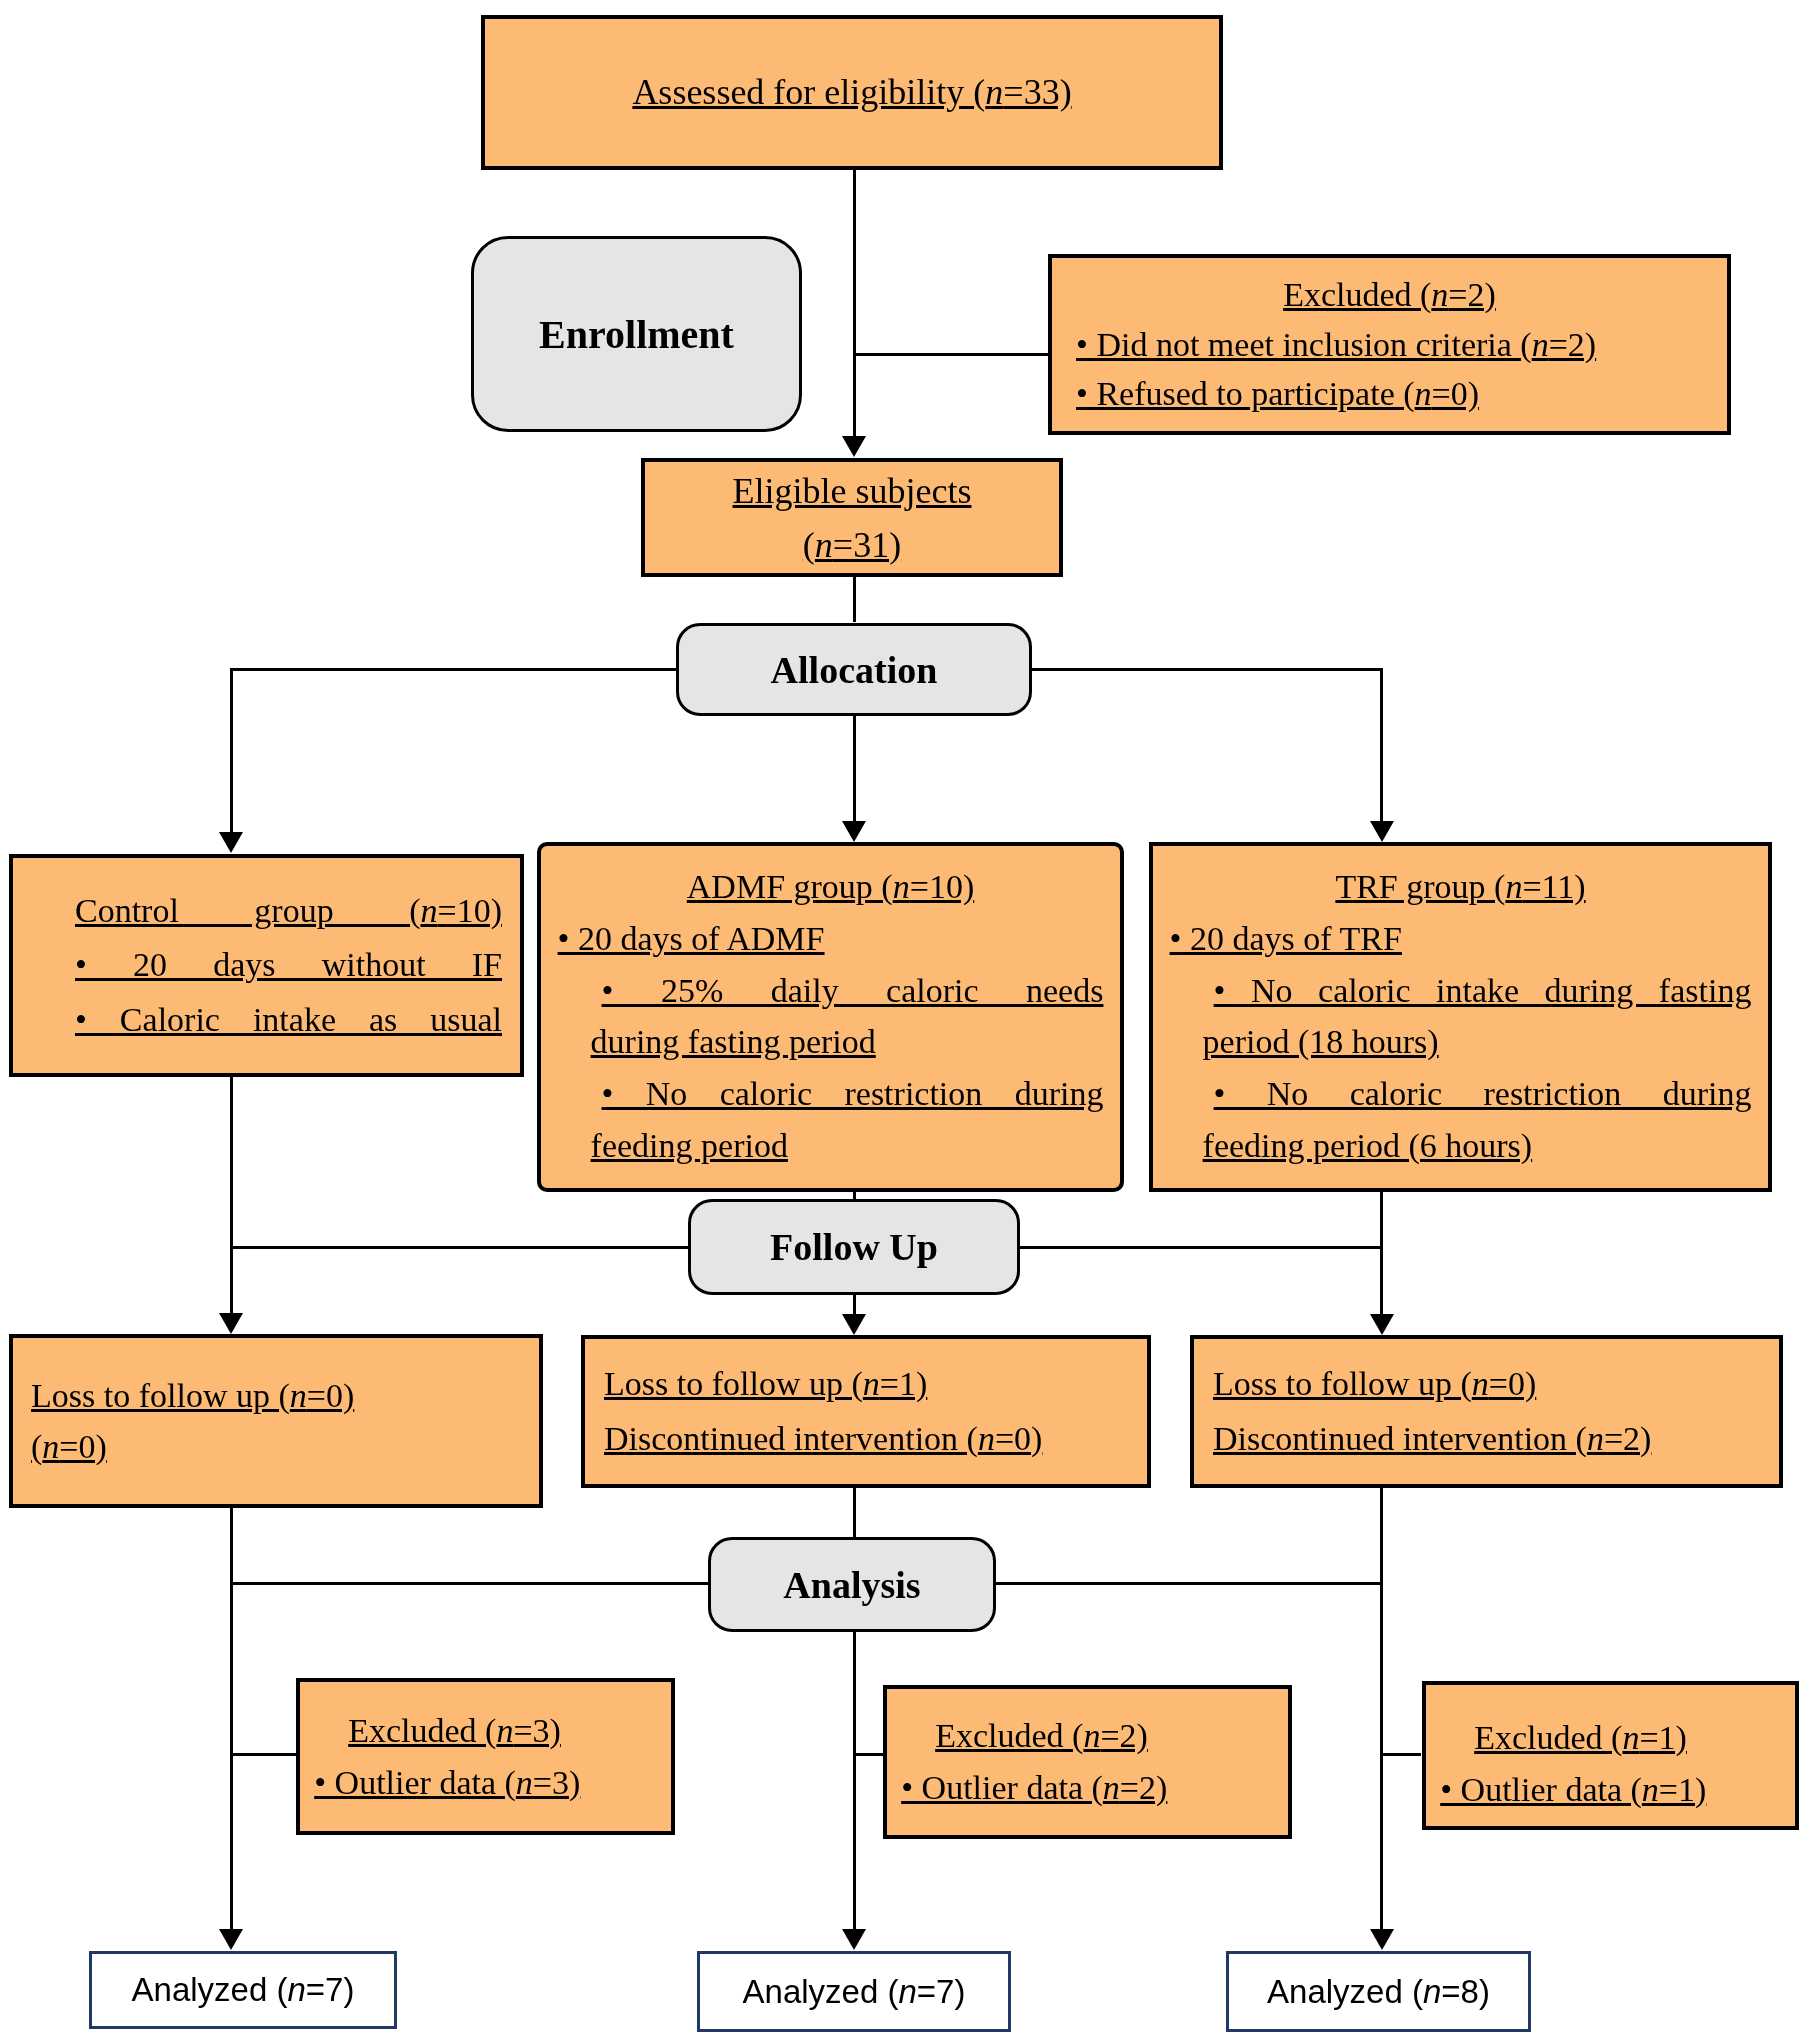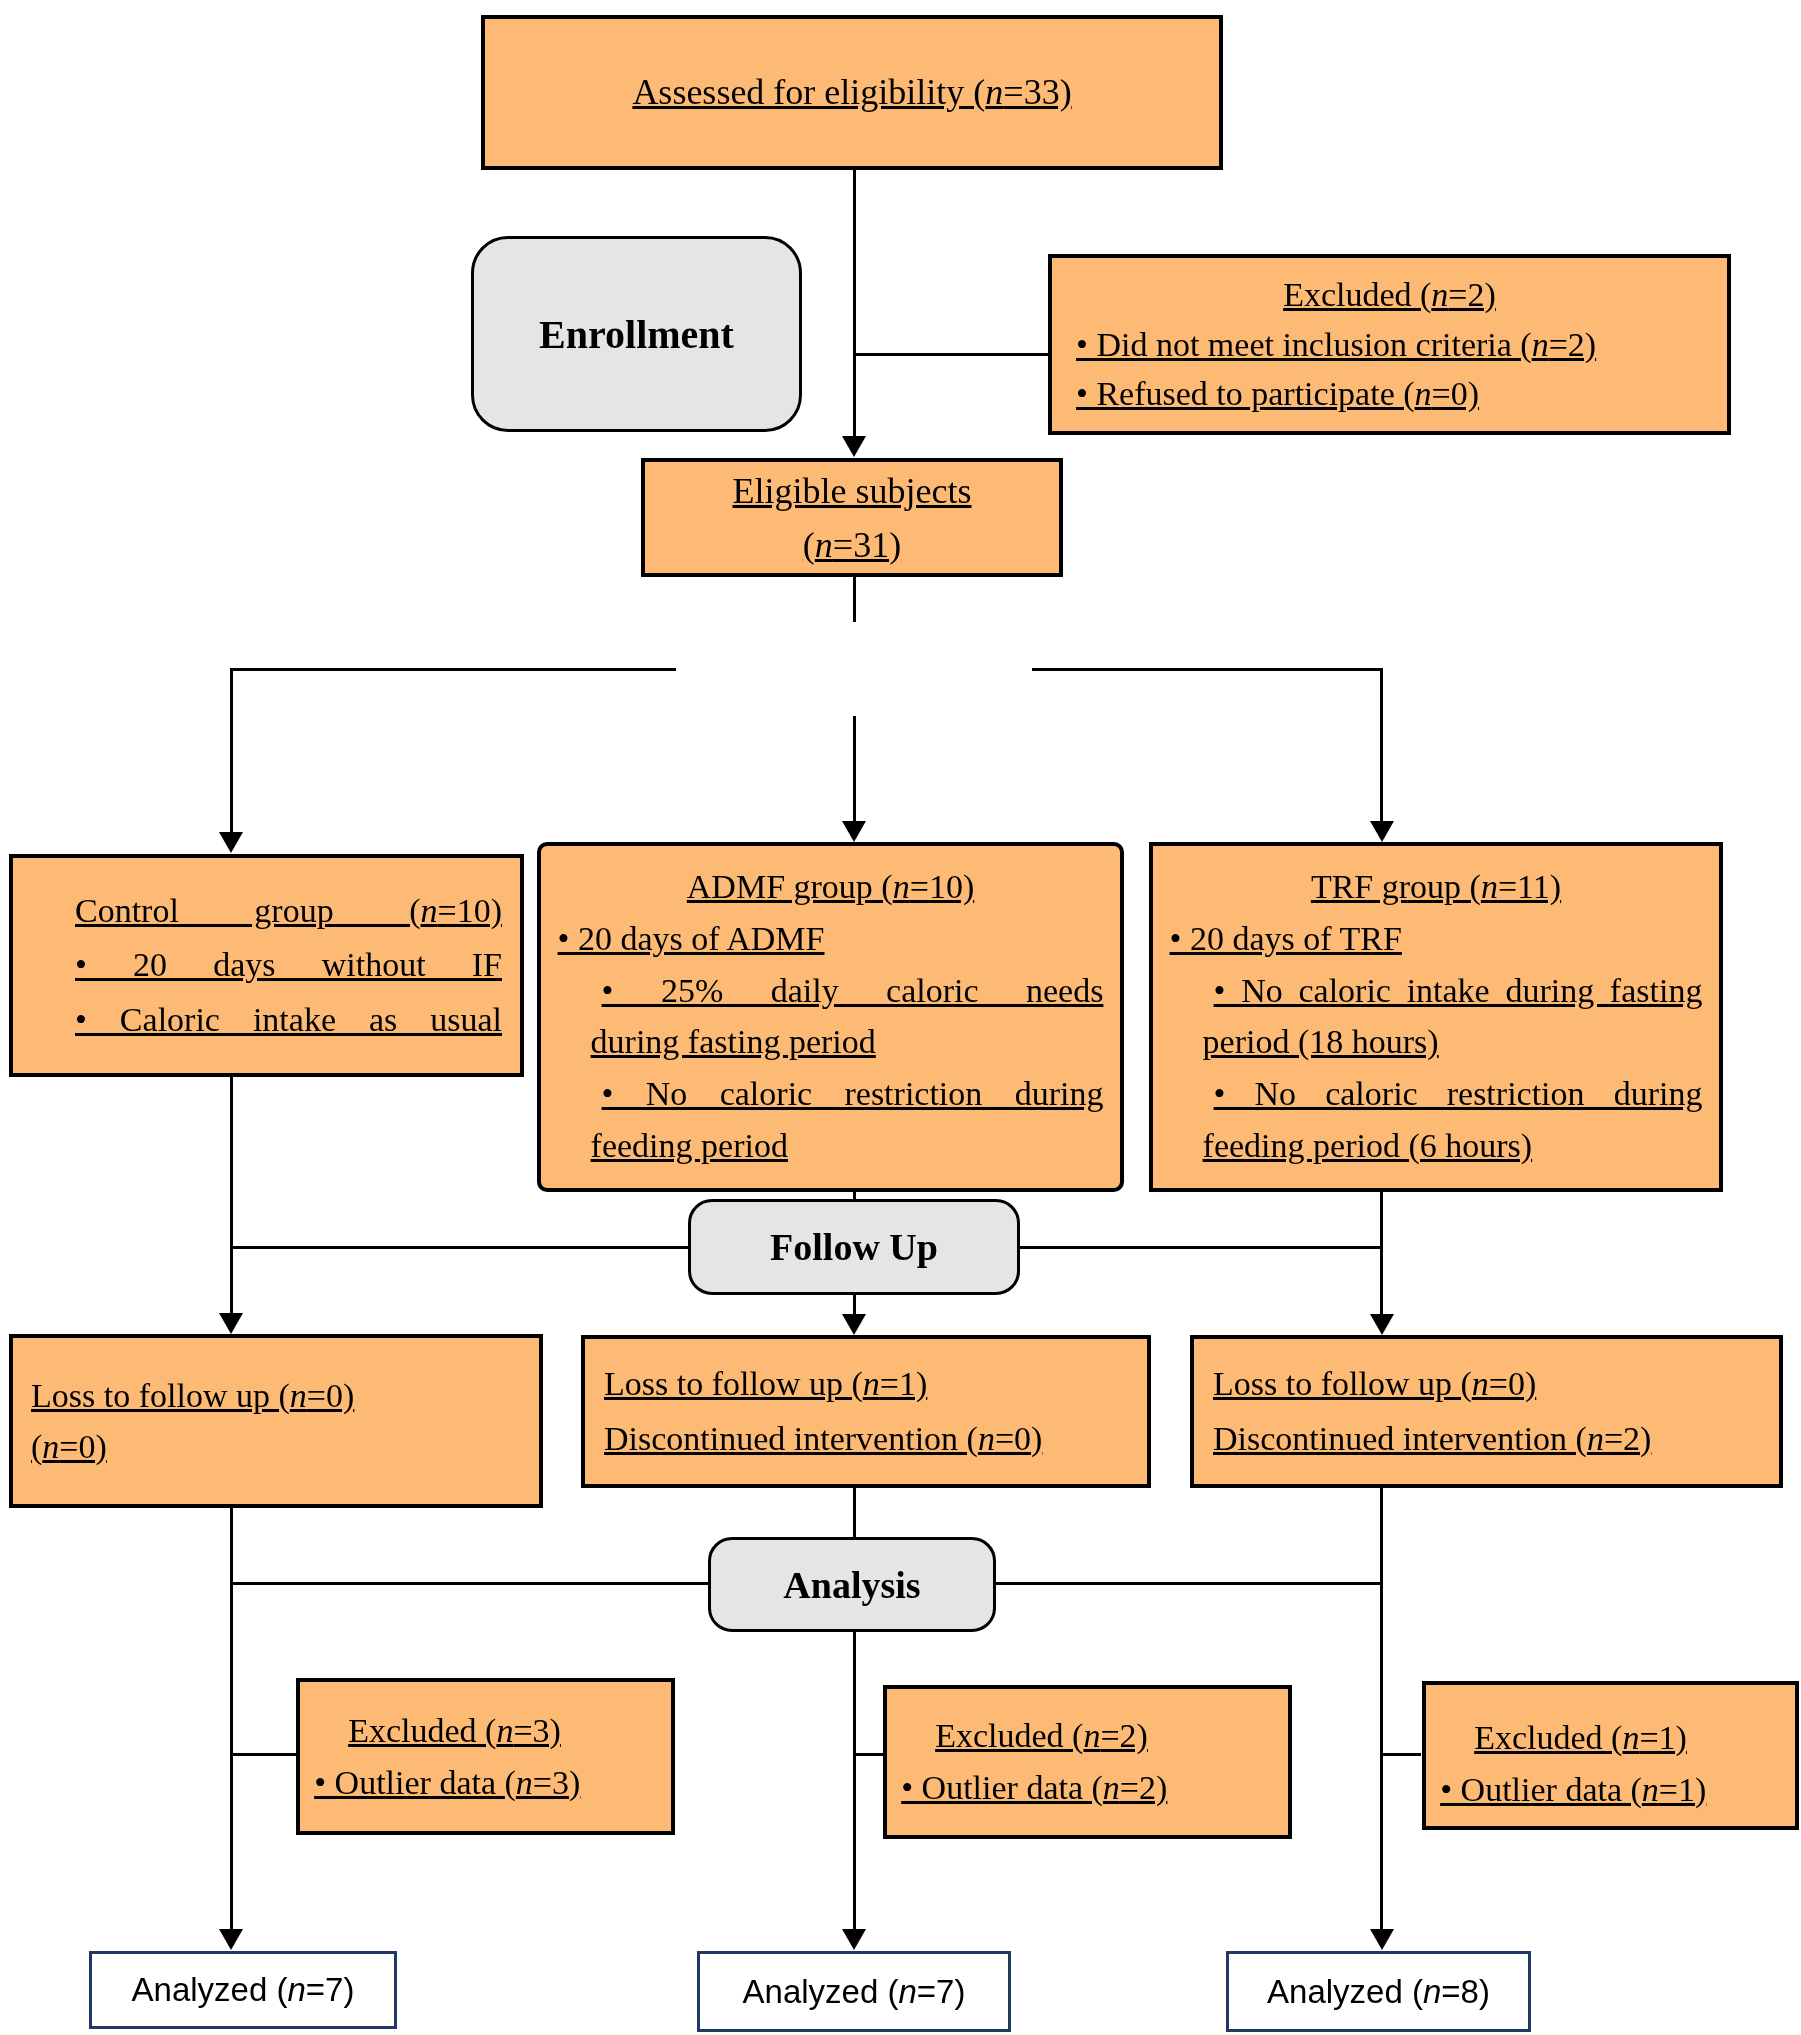--- a/index.html
+++ b/index.html
@@ -91,37 +91,40 @@
     <div class="ctr">Excluded (<i class="n">n</i>=2)</div>
     <div class="hang">• Did not meet inclusion criteria (<i class="n">n</i>=2)</div>
     <div class="hang">• Refused to participate (<i class="n">n</i>=0)</div>
   </div>
 
   <div class="wbox thick vcenter" style="left:641px; top:458px; width:422px; height:119px; font-size:36px; line-height:1.5;">
     <div class="ctr">Eligible subjects</div>
     <div class="ctr">(<i class="n">n</i>=31)</div>
   </div>
 
+  <div class="stage" style="left:676px; top:623px; width:356px; height:93px;">
+    <span>Allocation</span>
+  </div>
 
   <div class="wbox" style="left:9px; top:854px; width:515px; height:223px; padding:26px 18px; line-height:1.6;">
     <div class="jl">Control group (<i class="n">n</i>=10)</div>
     <div class="jl hang">• 20 days without IF</div>
     <div class="jl hang">• Caloric intake as usual</div>
   </div>
 
   <div class="wbox" style="left:537px; top:842px; width:587px; height:350px; padding:15.4px 16.6px; line-height:1.52;border-radius:10px;">
     <div class="ctr">ADMF group (<i class="n">n</i>=10)</div>
     <div class="hang">• 20 days of ADMF</div>
     <div class="jl hang">• 25% daily caloric needs</div>
     <div class="cont">during fasting period</div>
     <div class="jl hang">• No caloric restriction during</div>
     <div class="cont">feeding period</div>
   </div>
 
-  <div class="wbox" style="left:1149px; top:842px; width:574px; height:350px; padding:15.4px 16.6px; line-height:1.52;">
+  <div class="wbox" style="left:1149px; top:842px; width:623px; height:350px; padding:15.4px 16.6px; line-height:1.52;">
     <div class="ctr">TRF group (<i class="n">n</i>=11)</div>
     <div class="hang">• 20 days of TRF</div>
     <div class="jl hang">• No caloric intake during fasting</div>
     <div class="cont">period (18 hours)</div>
     <div class="jl hang">• No caloric restriction during</div>
     <div class="cont">feeding period (6 hours)</div>
   </div>
 
   <div class="stage" style="left:688px; top:1199px; width:332px; height:96px;">
     <span>Follow Up</span>

